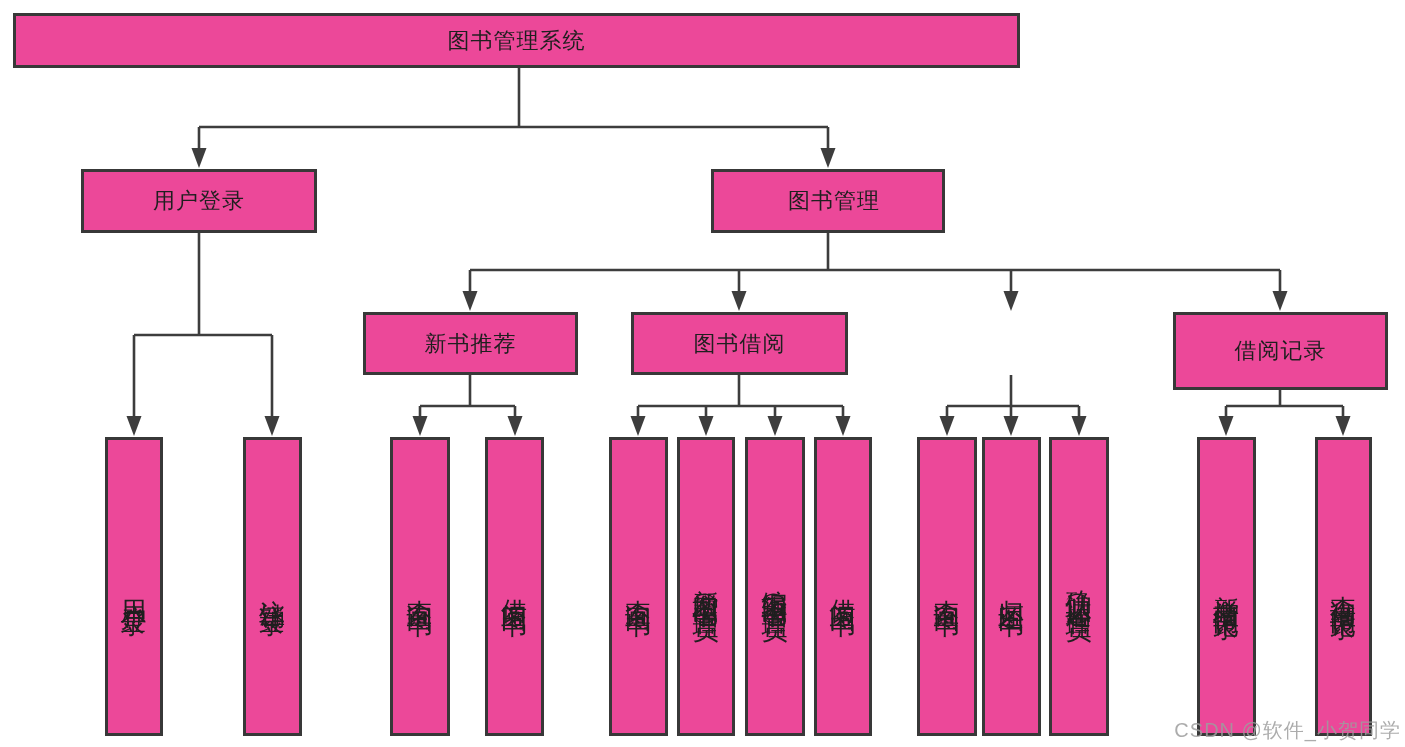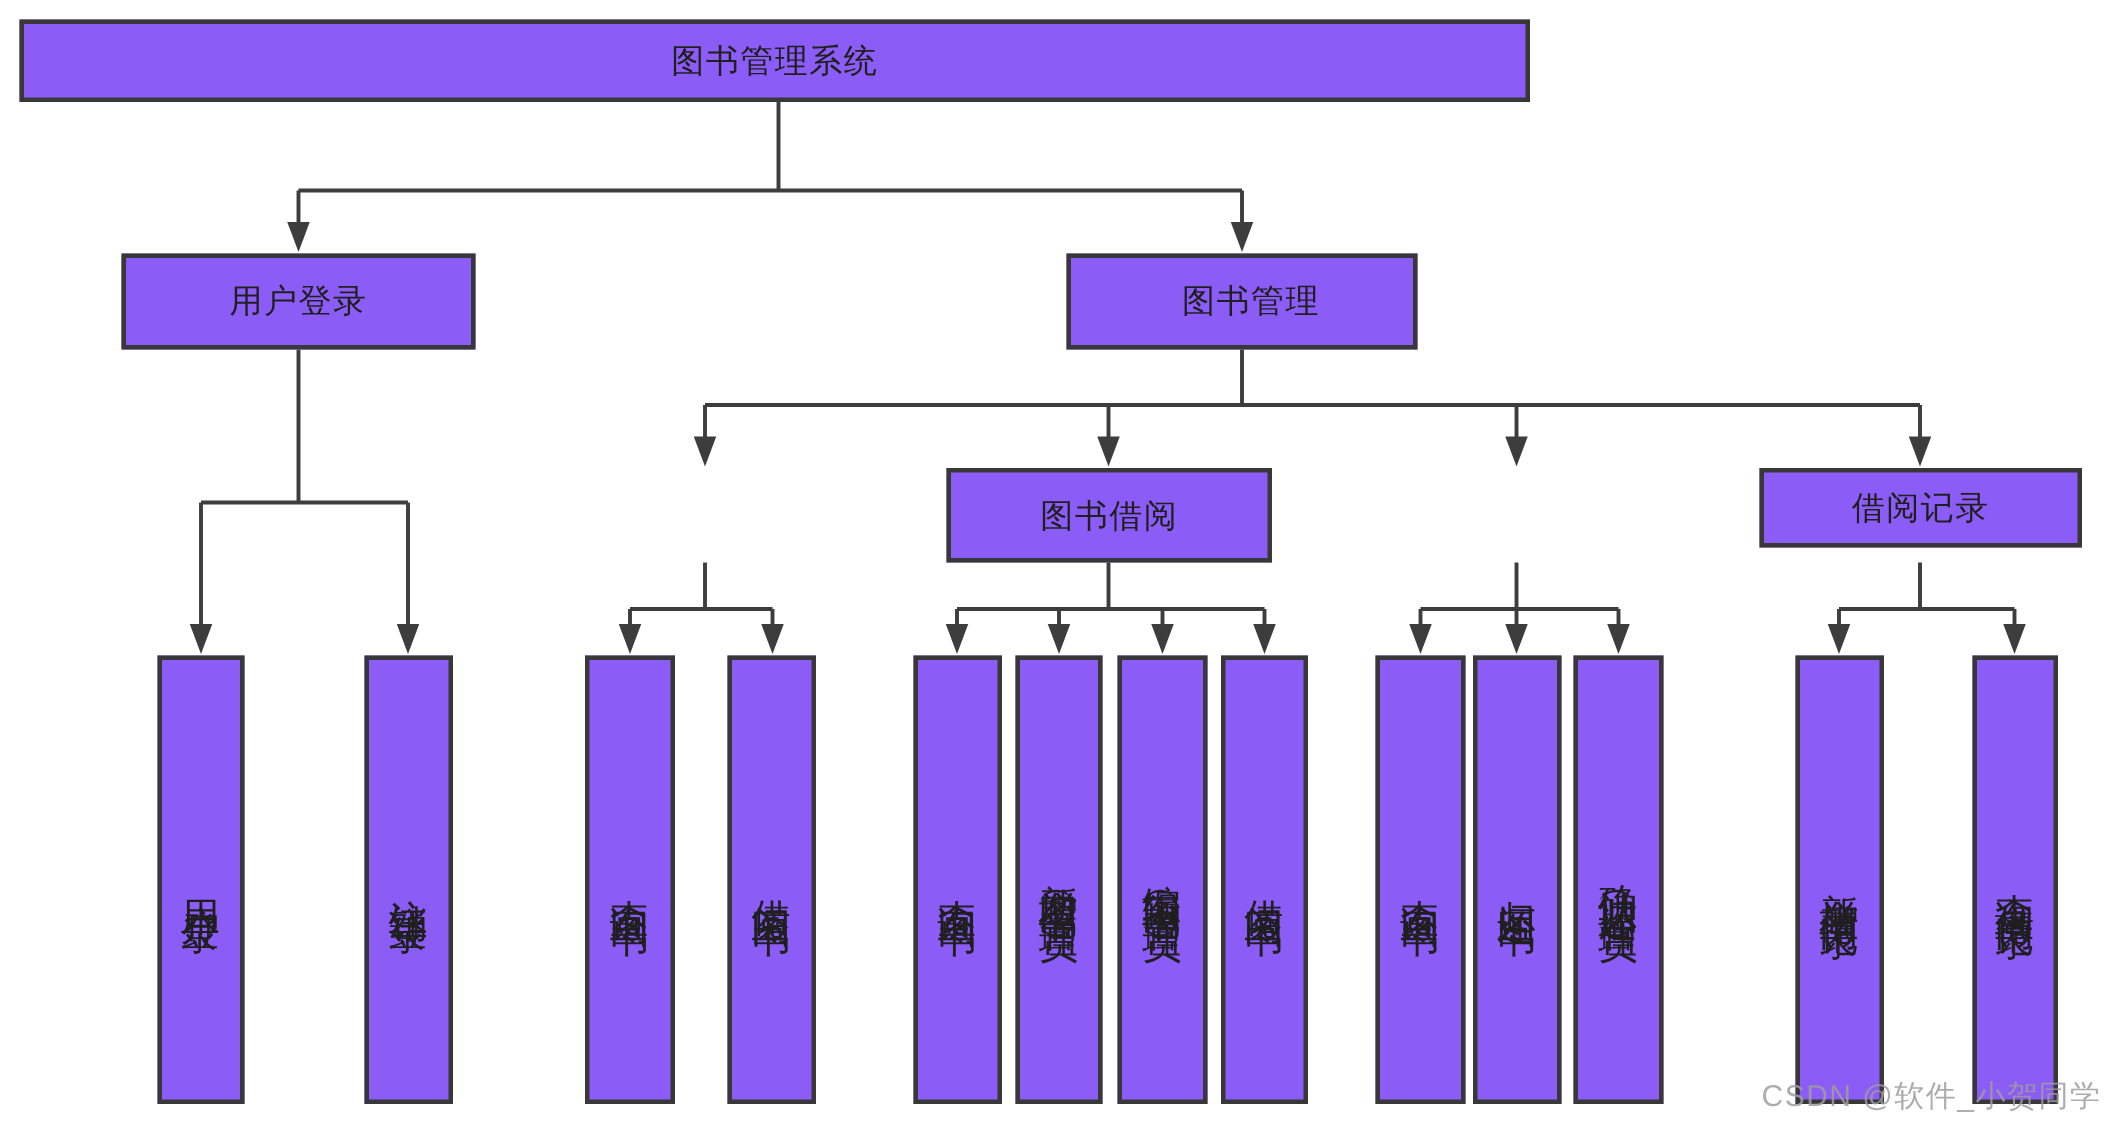--- a/index.html
+++ b/index.html
@@ -8,21 +8,21 @@
     width:1405px;height:747px;
     background:#ffffff;
     font-family:"Liberation Sans", sans-serif;
     overflow:hidden;
   }
   .wires{position:absolute;left:0;top:0;z-index:1;}
   .box{
     position:absolute;
     box-sizing:border-box;
     border:3px solid #383838;
-    background:#8b5cf6;
+    background:#ec4899;
     display:flex;
     align-items:center;
     justify-content:center;
     z-index:2;
     color:#1f1f1f;
   }
   .box.h{font-size:22px;letter-spacing:1px;}
   .box.v{font-size:26px;}
   .vtext{
     writing-mode:vertical-rl;
@@ -117,24 +117,27 @@
     <span>图书管理系统</span>
   </div>
 
   <div class="box h" style="left:81px;top:169px;width:236px;height:64px;">
     <span>用户登录</span>
   </div>
   <div class="box h" style="left:711px;top:169px;width:234px;height:64px;padding-left:12px;">
     <span>图书管理</span>
   </div>
 
+  <div class="box h" style="left:363px;top:312px;width:215px;height:63px;">
+    <span>新书推荐</span>
+  </div>
   <div class="box h" style="left:631px;top:312px;width:217px;height:63px;">
     <span>图书借阅</span>
   </div>
-  <div class="box h" style="left:1173px;top:312px;width:215px;height:53px;">
+  <div class="box h" style="left:1173px;top:312px;width:215px;height:78px;">
     <span>借阅记录</span>
   </div>
 
   <div class="box v" style="left:105px;top:437px;width:58px;height:299px;">
     <div class="vtext">用户登录</div>
   </div>
   <div class="box v" style="left:243px;top:437px;width:59px;height:299px;">
     <div class="vtext">注销登录</div>
   </div>
 

